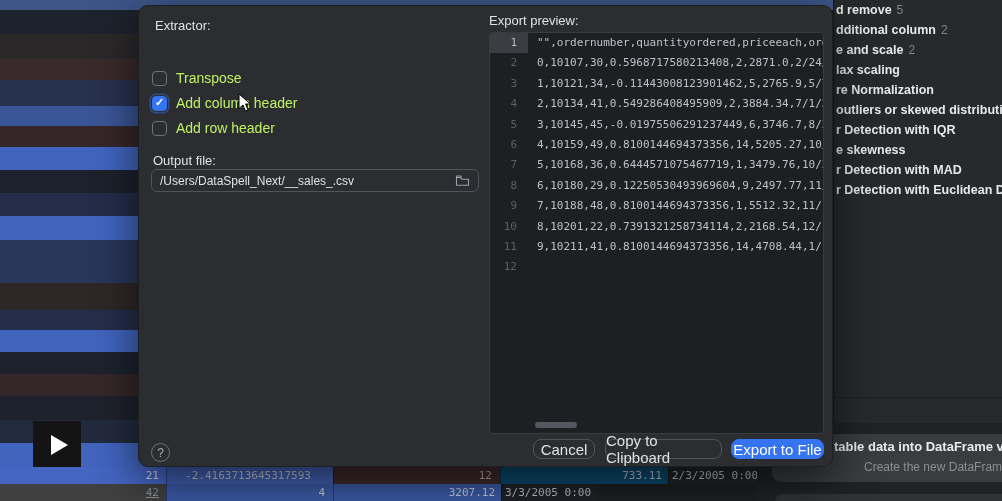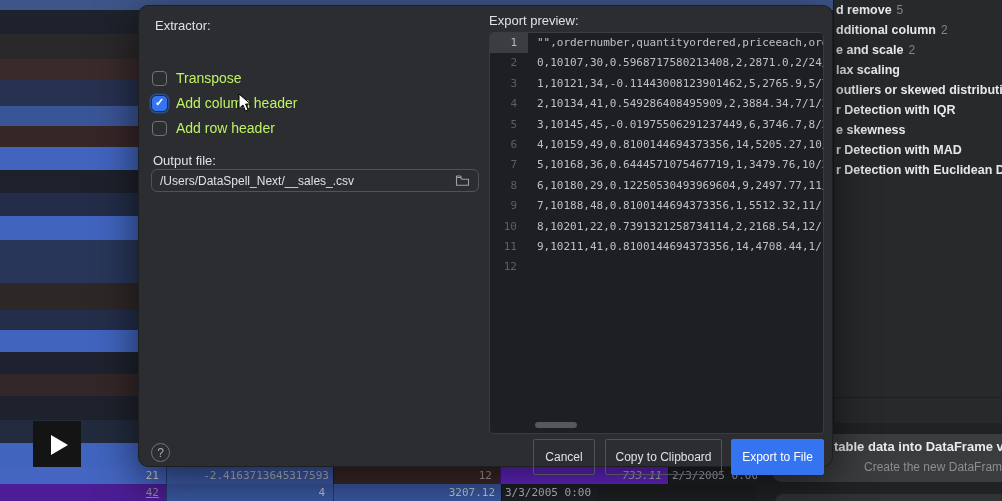--- a/index.html
+++ b/index.html
@@ -15,32 +15,32 @@
   #play-btn { position:absolute; left:33px; top:421px; width:48px; height:48px;
     background:#141414; display:flex; align-items:center; justify-content:center; }
   #play-btn .tri { width:0; height:0; border-left:17px solid #fff;
     border-top:10px solid transparent; border-bottom:10px solid transparent; margin-left:5px; }
   
   .grid-row { position:absolute; left:0; width:765px; height:17px; display:flex;
     font-family:"DejaVu Sans Mono", monospace; font-size:11px; line-height:17px; }
   .grid-row .cell { overflow:hidden; white-space:nowrap; border-left:1px solid rgba(0,0,0,.35); }
   .grid-row .cell:first-child { border-left:none;padding-left:9px; }
   .c-idx { width:166px; text-align:right; padding-right:7px; }
-  .c-val { width:167px; text-align:right; padding-right:4px; }
+  .c-val { width:167px; text-align:center; padding-right:4px; }
   .c-qty { width:167px; text-align:right; padding-right:8px; }
   .c-sal { width:168px; text-align:right; padding-right:6px; }
   .c-dat { width:97px;  text-align:left;  padding-left:3px; }
   #row-21 { top:467px; }
   #row-21 .c-idx { background:#4465c1; color:#d3d8e2; }
   #row-21 .c-val { background:#4262b5; color:#c3c9d4; }
   #row-21 .c-qty { background:#3f2a2c; color:#b7a9a9; }
-  #row-21 .c-sal { background:#6d28d9; color:#b9c2d4;font-style:italic; }
+  #row-21 .c-sal { background:#0c4a6e; color:#b9c2d4; }
   #row-21 .c-dat { background:#202327; color:#b9bec6; }
   #row-42 { top:484px; }
-  #row-42 .c-idx { background:#4c1d95; color:#8b919b;text-decoration:underline; }
+  #row-42 .c-idx { background:#404040; color:#8b919b;text-decoration:underline; }
   #row-42 .c-val { background:#432b2c; color:#b7a9a9; }
   #row-42 .c-qty { background:#3b5aa5; color:#c3c9d4; }
   #row-42 .c-sal { background:#3b5aa5; color:#c3c9d4; }
   #row-42 .c-dat { background:#1e2126; color:#b9bec6; }
   
   #right-panel { position:absolute; left:833px; top:0; width:169px; height:501px;
     background:#27292b; border-left:1px solid #191b1d; overflow:hidden; }
   #right-panel .divider { position:absolute; left:0; top:397px; width:100%; height:1px; background:#1d1f21; }
   .panel-item { height:20px; display:flex; align-items:center; white-space:nowrap;
     padding-left:2px; overflow:hidden; cursor:default; }
@@ -90,21 +90,21 @@
     font-family:"DejaVu Sans Mono", monospace; }
   .pv-num { flex:none; width:38px; text-align:right; padding-right:11px;
     font-size:11px; color:#5b5f66; }
   .pv-line.active .pv-num { background:#3b3d42; color:#b6bac0; }
   .pv-text { flex:1; font-size:11px; color:#bdc1c7; white-space:pre; overflow:hidden; padding-left:9px; }
   #pv-scrollbar { position:absolute; left:45px; bottom:5px; width:42px; height:6px;
     background:#55585e; border-radius:3px; }
   #help-btn { position:absolute; left:12px; top:437px; width:19px; height:19px;
     border:1px solid #6f7278; border-radius:50%; color:#a8acb2; font-size:12px;
     display:flex; align-items:center; justify-content:center; cursor:default; }
-  .btn { position:absolute; top:433px; height:36px; border-radius:2px; font-size:12px;
+  .btn { position:absolute; top:433px; height:20px; border-radius:8px; font-size:15px;
     display:flex; align-items:center; justify-content:center; cursor:default; }
   .btn.secondary { background:transparent; border:1px solid #50535a; color:#dfe1e5; }
   .btn.primary { background:#3574f0; border:1px solid #3574f0; color:#ffffff; }
   #cancel-btn { left:394px; width:62px; }
   #copy-btn { left:466px; width:117px; }
   #export-btn { left:592px; width:93px; }
   
   #cursor { position:absolute; left:238px; top:93px; z-index:50; }
 </style>
 </head>
@@ -167,20 +167,24 @@
       </div>
         <div class="panel-item">
         <span class="pi-text">e and scale</span>
         <span class="pi-count">2</span>
       </div>
         <div class="panel-item">
         <span class="pi-text">lax scaling</span>
         <span class="pi-count"></span>
       </div>
         <div class="panel-item">
+        <span class="pi-text">re Normalization</span>
+        <span class="pi-count"></span>
+      </div>
+        <div class="panel-item">
         <span class="pi-text">outliers or skewed distributions</span>
         <span class="pi-count"></span>
       </div>
         <div class="panel-item">
         <span class="pi-text">r Detection with IQR</span>
         <span class="pi-count"></span>
       </div>
         <div class="panel-item">
         <span class="pi-text">e skewness</span>
         <span class="pi-count"></span>

